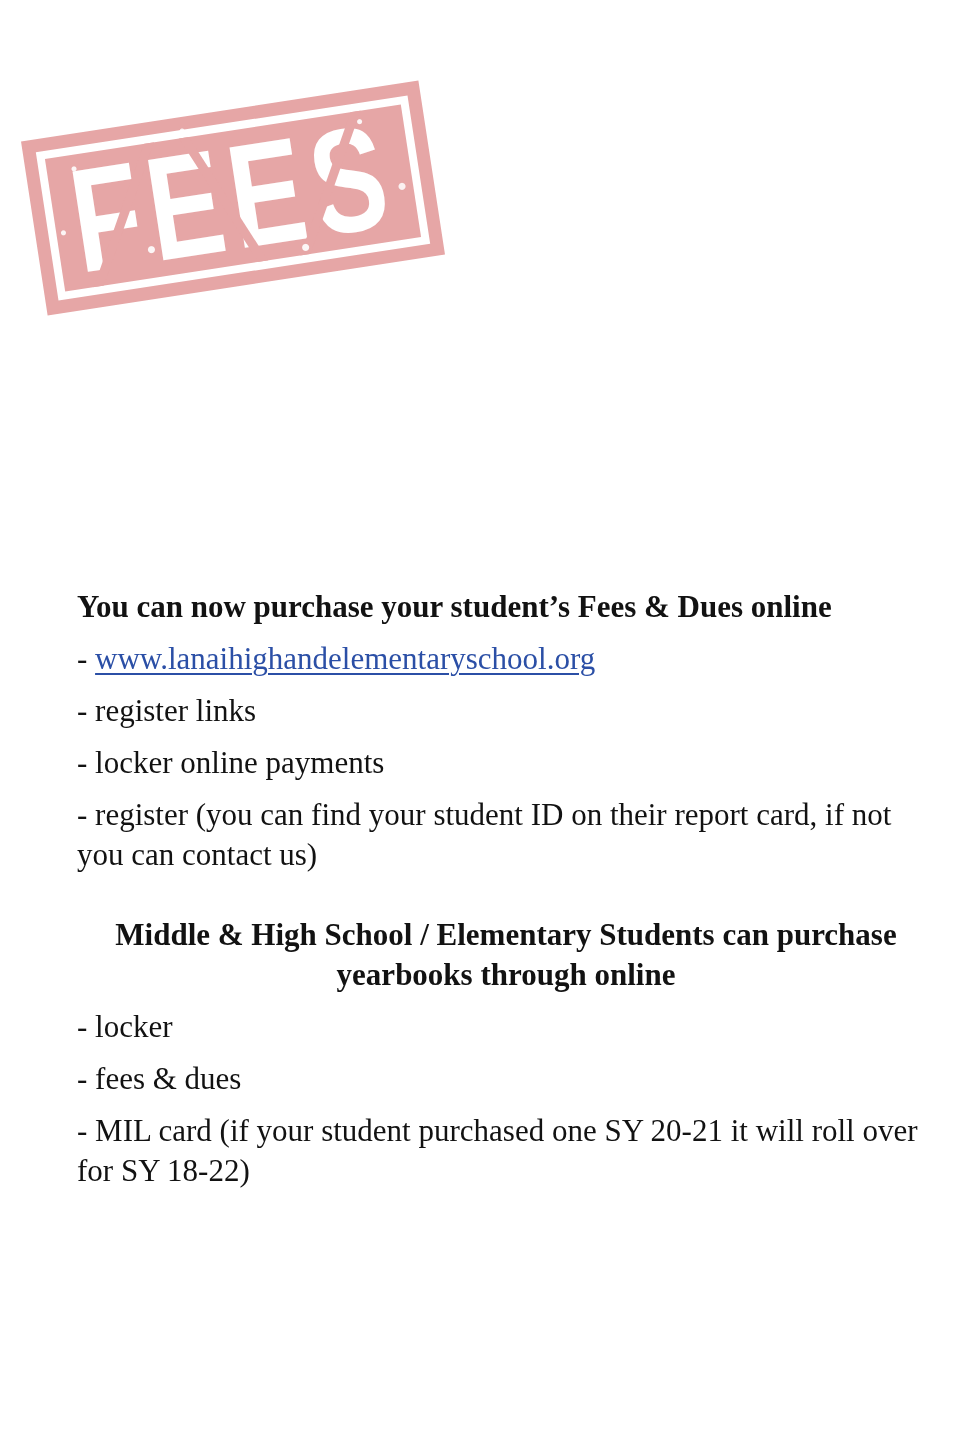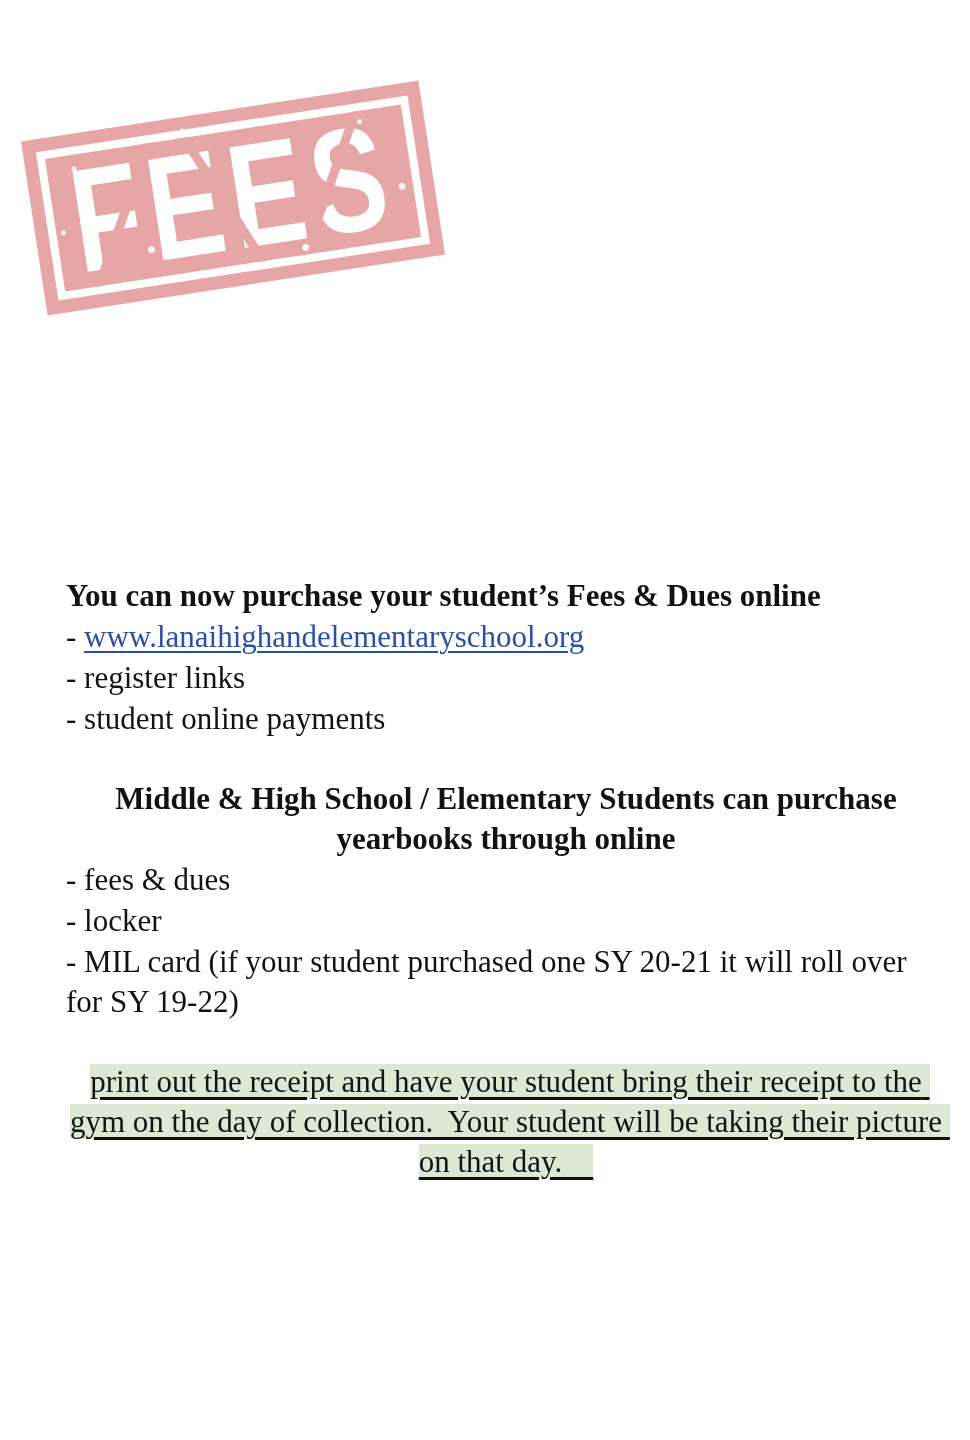--- a/index.html
+++ b/index.html
@@ -77,21 +77,21 @@
 
   
   .content{
     position:absolute;
     left:65px;top:575px;
     width:882px;
     font-size:31px;
     line-height:40px;
   }
   .line{
-    margin:1px;
+    margin:12px;
     white-space:pre-wrap;
   }
   .bold{font-weight:700;}
   .sec-gap{margin-top:40px;text-align:center;}
   .link{
     color:var(--link);
     text-decoration:underline;
     text-decoration-thickness:2px;
     text-underline-offset:4px;
     cursor:pointer;
@@ -116,24 +116,24 @@
       <span class="stamp-bridge b2"></span>
       <span class="stamp-bridge b3"></span>
     </div>
   </div>
 
   <section class="content">
 
     <p class="line bold">You can now purchase your student’s Fees &amp; Dues online</p>
     <p class="line"><span>- </span><a class="link" href="#">www.lanaihighandelementaryschool.org</a></p>
     <p class="line">- register links</p>
-    <p class="line">- student online payments</p>
+    <p class="line">- locker online payments</p>
+    <p class="line">- register (you can find your student ID on their report card, if not you can contact us)</p>
 
     <p class="line bold sec-gap">Middle &amp; High School / Elementary Students can purchase yearbooks through online</p>
+    <p class="line">- locker</p>
     <p class="line">- fees &amp; dues</p>
-    <p class="line">- locker</p>
-    <p class="line">- MIL card (if your student purchased one SY 20-21 it will roll over for SY 19-22)</p>
+    <p class="line">- MIL card (if your student purchased one SY 20-21 it will roll over for SY 18-22)</p>
 
-    <p class="line sec-gap"><span class="hl">print out the receipt and have your student bring their receipt to the gym on the day of collection.  Your student will be taking their picture on that day. &nbsp;&nbsp;&nbsp;</span></p>
 
   </section>
 
 </main>
 
 </body></html>

